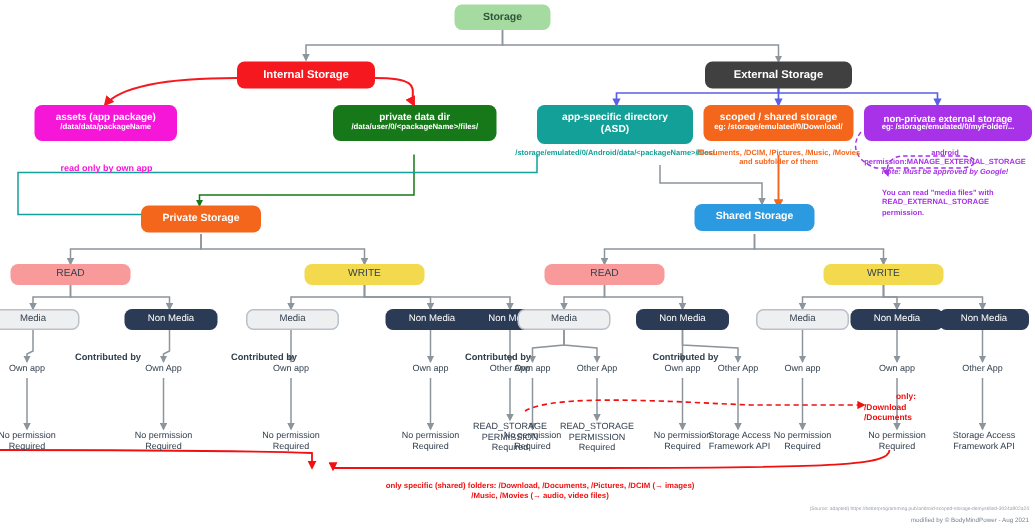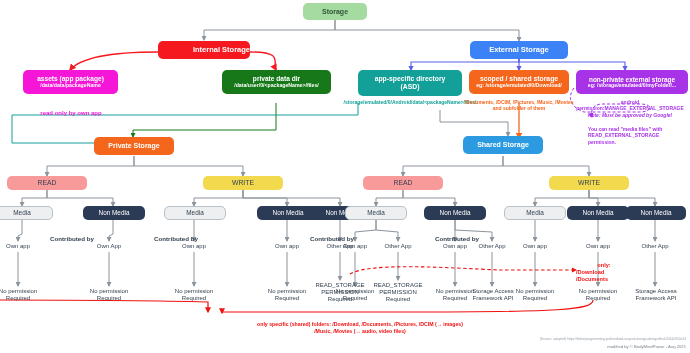--- a/index.html
+++ b/index.html
@@ -10,21 +10,21 @@
   .node{position:absolute;box-sizing:border-box;display:flex;flex-direction:column;
         align-items:center;justify-content:center;text-align:center;border-radius:5px;
         line-height:1.12;}
   .node .t1{font-weight:bold;}
   .node .t2{font-size:5.2px;font-weight:bold;}
   .lbl{position:absolute;text-align:center;line-height:1.2;}
 
   
   .n-storage{background:#a5dba0;color:#30543a;font-size:7px;}
   .n-internal{background:#f5191f;color:#fff;font-size:7.5px;font-weight:bold;}
-  .n-external{background:#3b82f6;color:#fff;font-size:7.5px;font-weight:bold;justify-content:center;}
+  .n-external{background:#404040;color:#fff;font-size:7.5px;font-weight:bold;justify-content:center;}
   .n-assets{background:#f516d8;color:#fff;}
   .n-assets .t1{font-size:6.6px;}
   .n-private-dir{background:#167818;color:#fff;}
   .n-private-dir .t1{font-size:6.6px;}
   .n-asd{background:#13a098;color:#fff;}
   .n-asd .t1{font-size:6.8px;}
   .n-scoped{background:#f4661c;color:#fff;}
   .n-scoped .t1{font-size:6.8px;}
   .n-nonpriv{background:#a732e8;color:#fff;}
   .n-nonpriv .t1{font-size:6.4px;}
@@ -161,21 +161,21 @@
     <g fill="none" stroke="#f01010" stroke-width="1.2">
       <path d="M0,300 C40,300 140,300 208,302 L208,312" marker-end="url(#ared)"></path>
       <path d="M593,300 C593,310 560,312 400,312 L222,312 L222,313" marker-end="url(#ared)"></path>
     </g>
   </svg>
 
   <div class="node n-storage" style="left:303px;top:3px;width:64px;height:17px;">
     <span class="t1">Storage</span>
   </div>
 
-  <div class="node n-internal" style="left:158px;top:41px;width:92px;height:18px;align-items:flex-end;">
+  <div class="node n-internal" style="left:158px;top:41px;width:92px;height:18px;">
     <span class="t1">Internal Storage</span>
   </div>
 
   <div class="node n-external" style="left:470px;top:41px;width:98px;height:18px;">
     <span class="t1">External Storage</span>
   </div>
 
   <div class="node n-assets" style="left:23px;top:70px;width:95px;height:24px;">
     <span class="t1">assets (app package)</span>
     <span class="t2">/data/data/packageName</span>

